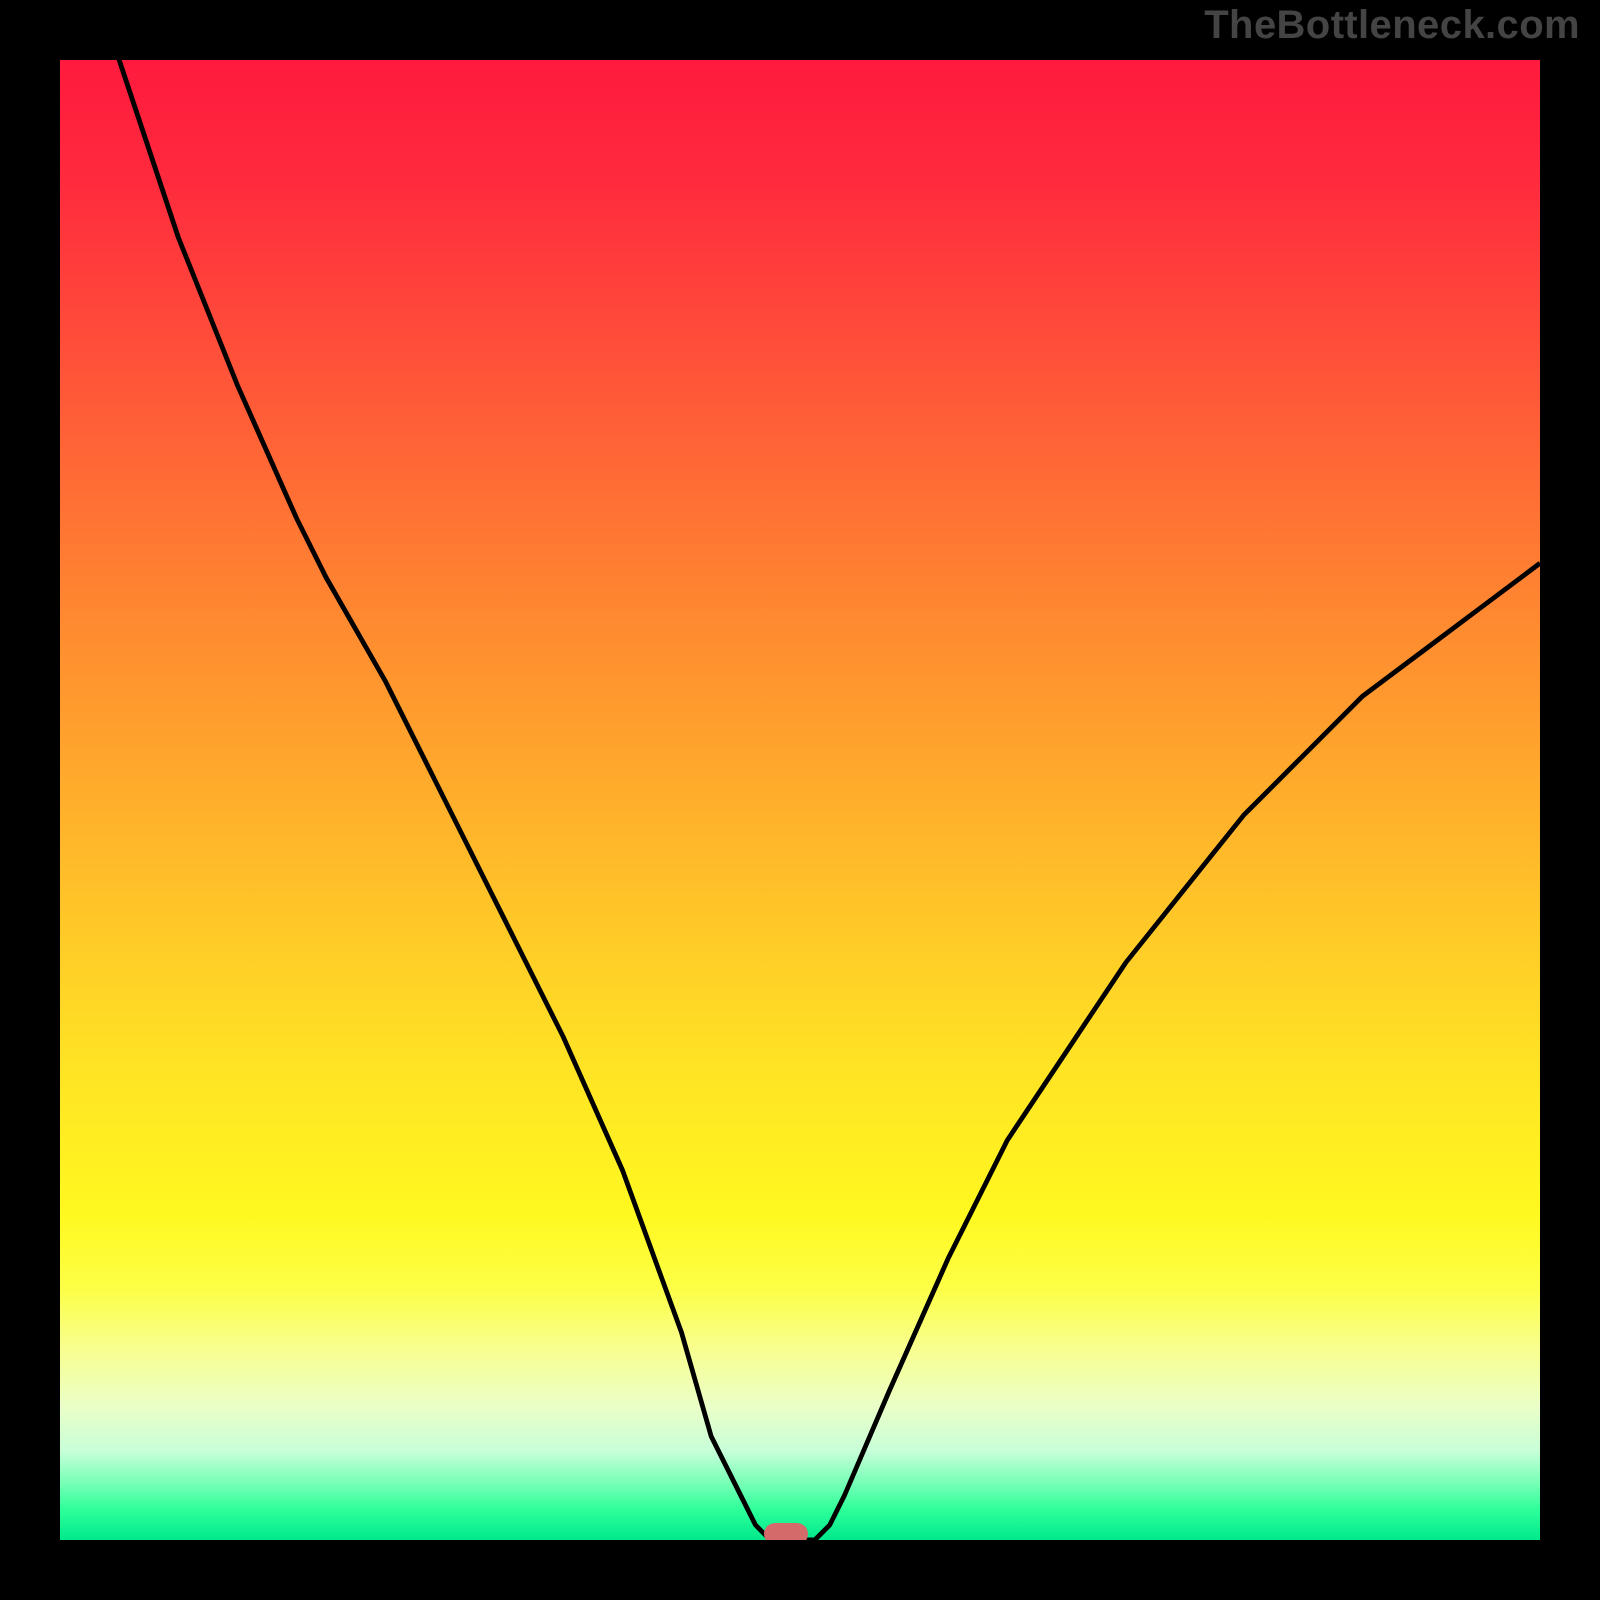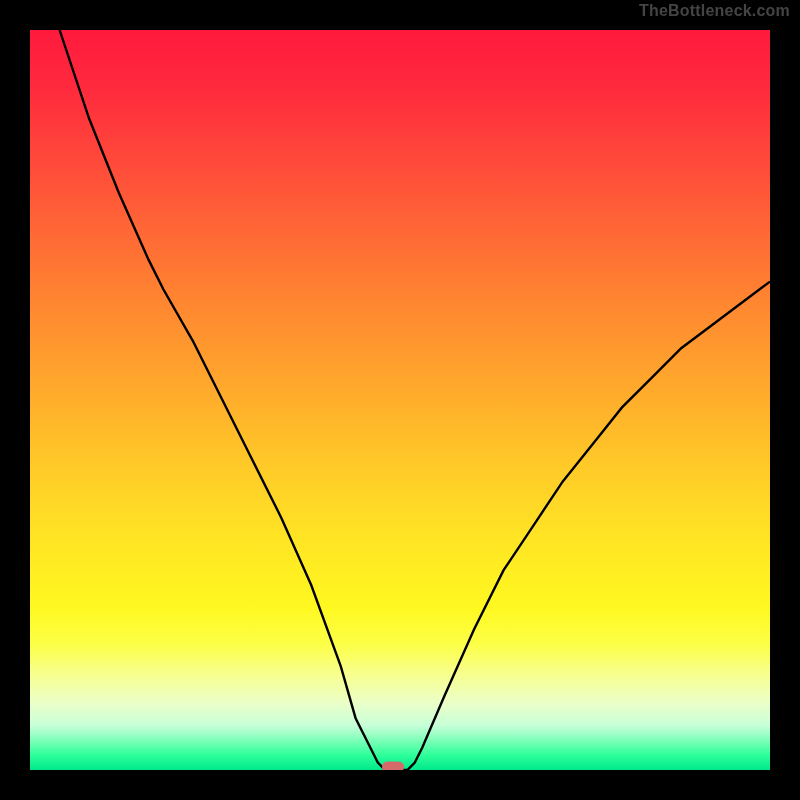--- a/index.html
+++ b/index.html
@@ -15,21 +15,21 @@
     position: relative;
     width: 800px;
     height: 800px;
     background: #000;
   }
   .watermark {
     position: absolute;
     top: 2px;
     right: 10px;
     color: #444;
-    font-size: 16px;
+    font-size: 20px;
     font-weight: 600;
     letter-spacing: 0.2px;
     z-index: 10;
   }
   .plot {
     position: absolute;
     left: 30px;
     top: 30px;
     width: 740px;
     height: 740px;

